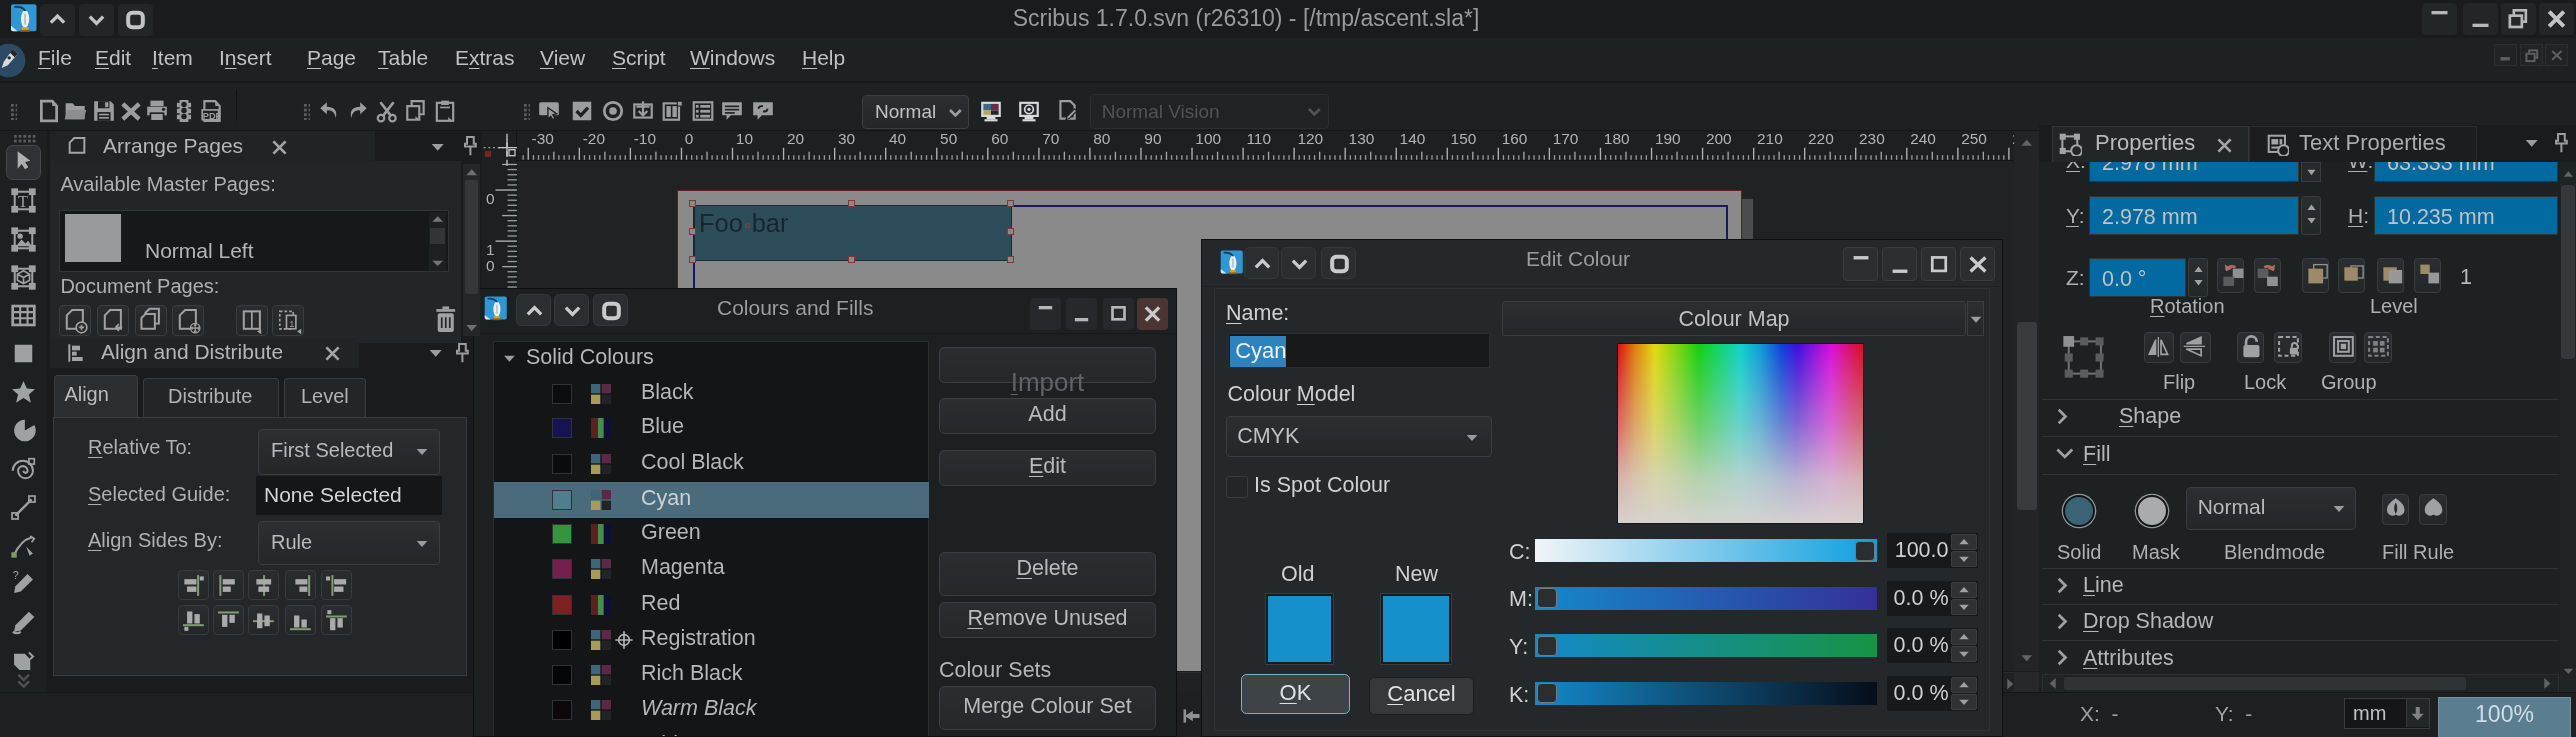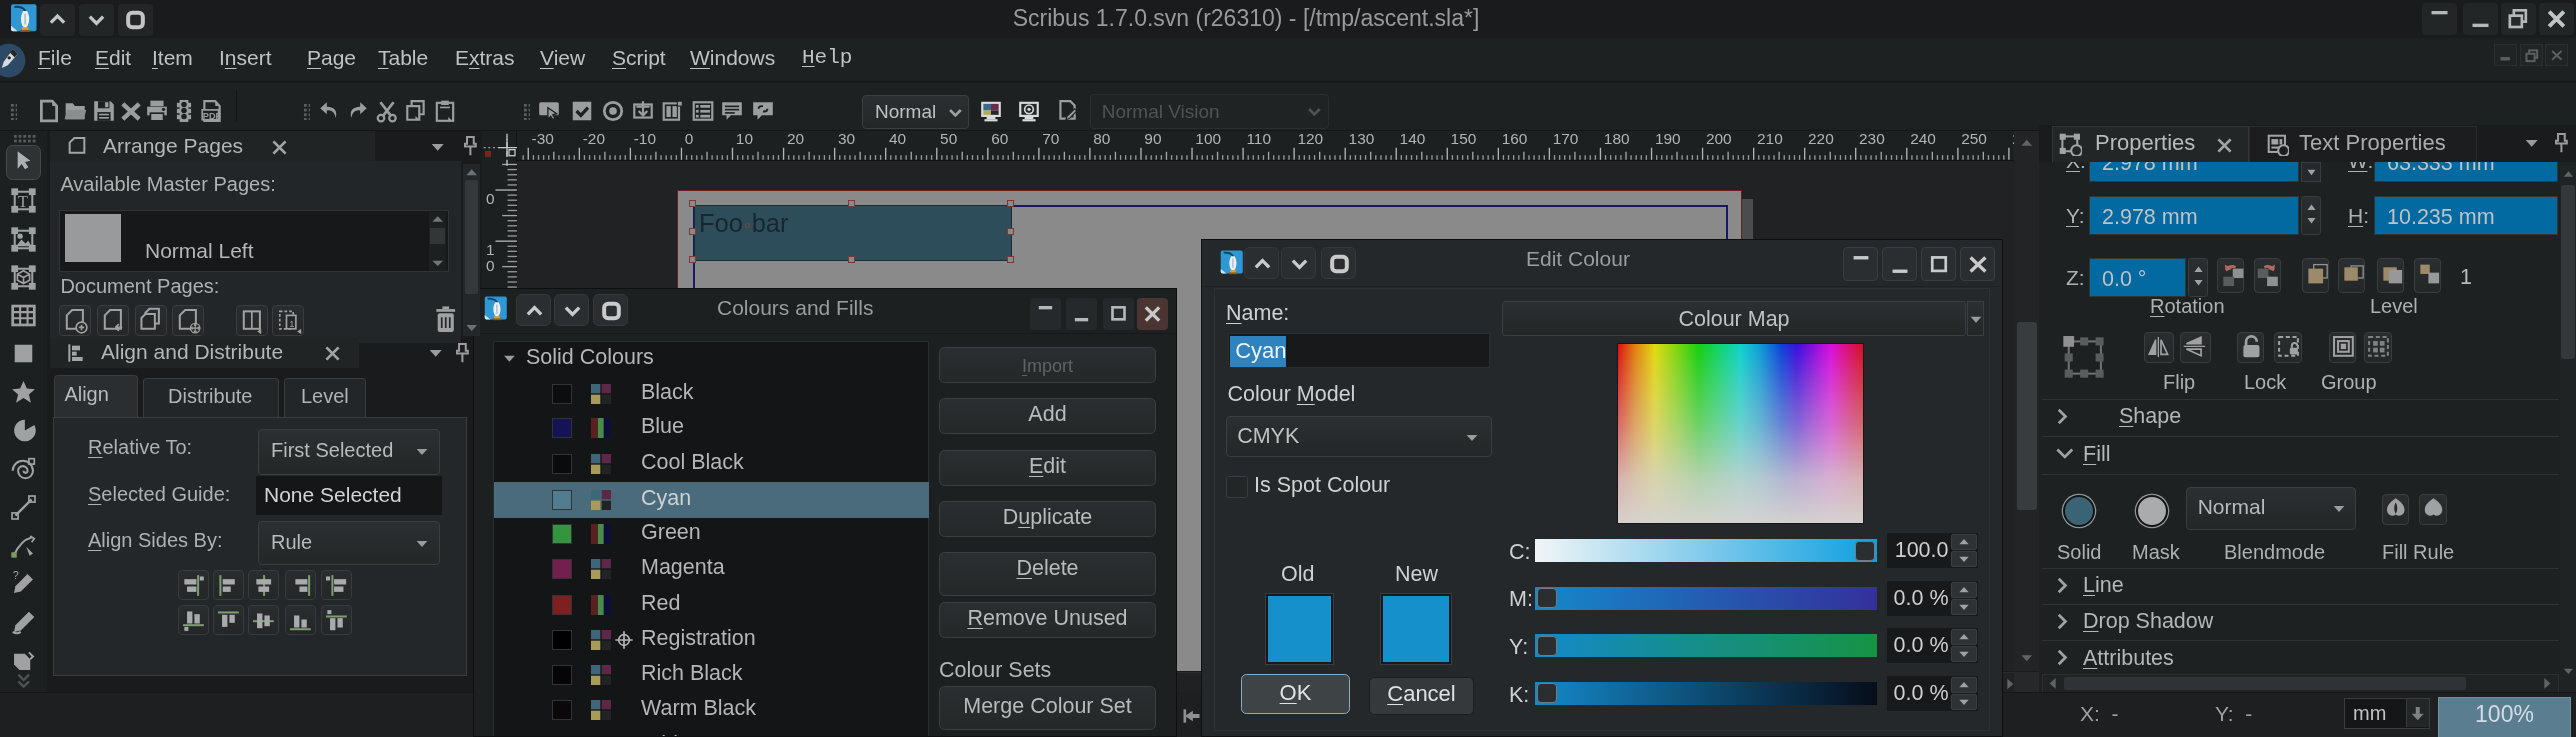--- a/index.html
+++ b/index.html
@@ -87,21 +87,21 @@
     <span style="left:38px;"><u>F</u>ile</span>
     <span style="left:95px;"><u>E</u>dit</span>
     <span style="left:152px;"><u>I</u>tem</span>
     <span style="left:219px;">I<u>n</u>sert</span>
     <span style="left:307px;"><u>P</u>age</span>
     <span style="left:378px;"><u>T</u>able</span>
     <span style="left:455px;">E<u>x</u>tras</span>
     <span style="left:540px;"><u>V</u>iew</span>
     <span style="left:612px;"><u>S</u>cript</span>
     <span style="left:690px;"><u>W</u>indows</span>
-    <span style="left:802px;font-family:Liberation Mono, monospace;"><u>H</u>elp</span>
+    <span style="left:802px;"><u>H</u>elp</span>
   </div>
 
   <div class="abs mdib" style="left:2494px;top:44px;">
       <svg width="23" height="21.5" viewBox="0 0 34 32">
         <rect x="8" y="18" width="14" height="5" fill="#5c5f60"></rect>
       </svg>
     </div>
   <div class="abs mdib" style="left:2520px;top:44px;">
       <svg width="23" height="21.5" viewBox="0 0 34 32">
         <rect x="12" y="8" width="12" height="11" fill="none" stroke="#5c5f60" stroke-width="3"></rect>
@@ -1417,40 +1417,37 @@
         <rect x="16" y="16" width="14" height="14" fill="#212427"></rect>
       </svg>
       <div class="abs" style="left:167px;top:372px;font-size:21.5px;color:#b4b6b7;">Rich Black</div>
       <div class="abs" style="left:78px;top:411px;width:19.5px;height:19.5px;background:#0c0709;border:1.3px solid #313436;"></div>
       <svg class="abs" style="left:117px;top:411px;" width="20" height="20" viewBox="0 0 30 30">
         <rect x="0" y="0" width="14" height="14" fill="#3f6579"></rect>
         <rect x="16" y="0" width="14" height="14" fill="#5e2746"></rect>
         <rect x="0" y="16" width="14" height="14" fill="#a89b59"></rect>
         <rect x="16" y="16" width="14" height="14" fill="#212427"></rect>
       </svg>
-      <div class="abs" style="left:167px;top:407px;font-size:21.5px;color:#b4b6b7;">Warm Black</div>
+      <div class="abs" style="left:167px;top:407px;font-size:21.5px;color:#b4b6b7;font-style:italic;">Warm Black</div>
       <div class="abs" style="left:78px;top:447px;width:19.5px;height:19.5px;background:#dfe0e1;border:1.3px solid #313436;"></div>
       <svg class="abs" style="left:117px;top:447px;" width="20" height="20" viewBox="0 0 30 30">
         <rect x="0" y="0" width="14" height="14" fill="#3f6579"></rect>
         <rect x="16" y="0" width="14" height="14" fill="#5e2746"></rect>
         <rect x="0" y="16" width="14" height="14" fill="#a89b59"></rect>
         <rect x="16" y="16" width="14" height="14" fill="#212427"></rect>
       </svg>
       <div class="abs" style="left:167px;top:443px;font-size:21.5px;color:#b4b6b7;">White</div>
       <div class="abs" style="left:465px;top:58px;width:217px;height:36px;background:linear-gradient(#2b2e30,#252829);border:1.3px solid #3c3f41;border-radius:5.4px;text-align:center;">
-        <div style="margin-top:8px;font-size:18px;color:#5f6365;"><u>I</u>mport</div>
+        <div style="margin-top:19px;font-size:26px;color:#5f6365;"><u>I</u>mport</div>
       </div>
       <div class="abs" style="left:465px;top:109px;width:217px;height:36px;background:linear-gradient(#2b2e30,#252829);border:1.3px solid #3c3f41;border-radius:5.4px;text-align:center;">
         <div style="margin-top:3.4px;font-size:21.5px;color:#b8babb;">Add</div>
       </div>
       <div class="abs" style="left:465px;top:161px;width:217px;height:36px;background:linear-gradient(#2b2e30,#252829);border:1.3px solid #3c3f41;border-radius:5.4px;text-align:center;">
         <div style="margin-top:3.4px;font-size:21.5px;color:#b8babb;"><u>E</u>dit</div>
-      </div>
-      <div class="abs" style="left:465px;top:212px;width:217px;height:36px;background:linear-gradient(#2b2e30,#252829);border:1.3px solid #3c3f41;border-radius:5.4px;text-align:center;">
-        <div style="margin-top:3.4px;font-size:21.5px;color:#b8babb;">D<u>u</u>plicate</div>
       </div>
       <div class="abs" style="left:465px;top:263px;width:217px;height:44px;background:linear-gradient(#2b2e30,#252829);border:1.3px solid #3c3f41;border-radius:5.4px;text-align:center;">
         <div style="margin-top:3.4px;font-size:21.5px;color:#b8babb;"><u>D</u>elete</div>
       </div>
       <div class="abs" style="left:465px;top:313px;width:217px;height:36px;background:linear-gradient(#2b2e30,#252829);border:1.3px solid #3c3f41;border-radius:5.4px;text-align:center;">
         <div style="margin-top:3.4px;font-size:21.5px;color:#b8babb;"><u>R</u>emove Unused</div>
       </div>
       <div class="abs" style="left:465px;top:369px;font-size:21.5px;color:#b4b6b7;">Colour Sets</div>
       <div class="abs" style="left:465px;top:397px;width:217px;height:44px;background:linear-gradient(#2b2e30,#252829);border:1.3px solid #3c3f41;border-radius:5.4px;text-align:center;">
         <div style="margin-top:7.4px;font-size:21.5px;color:#b8babb;">Merge Colour Set</div>

